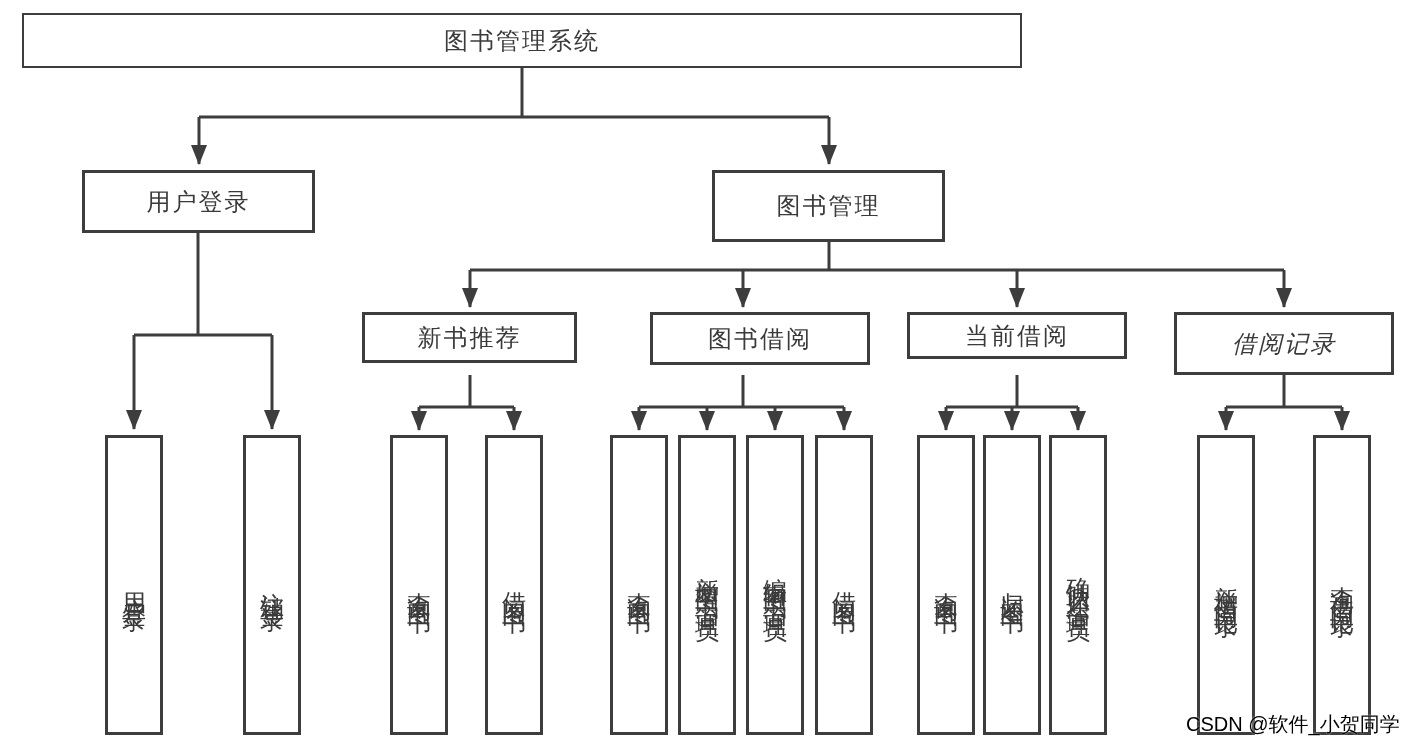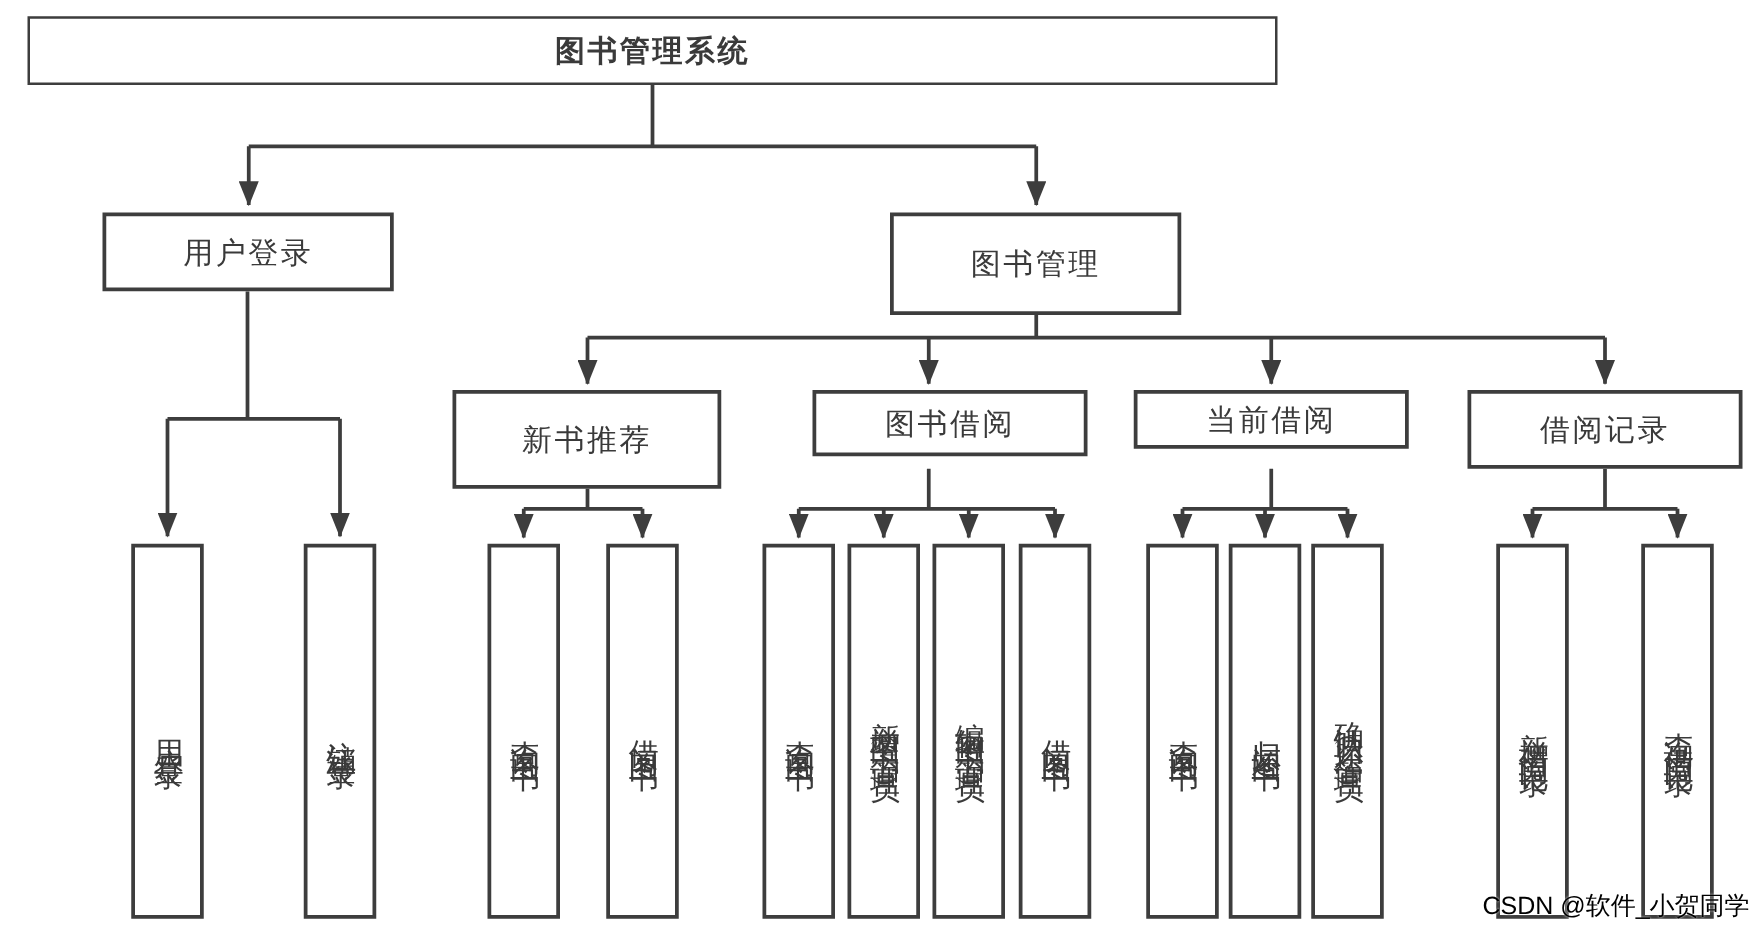--- a/index.html
+++ b/index.html
@@ -93,41 +93,41 @@
     </g>
     <g>
       <line x1="1284" y1="375" x2="1284" y2="407"></line>
       <line x1="1226" y1="407" x2="1342" y2="407"></line>
       <line x1="1226" y1="407" x2="1226" y2="430" marker-end="url(#ah)"></line>
       <line x1="1342" y1="407" x2="1342" y2="430" marker-end="url(#ah)"></line>
     </g>
   </g>
 </svg>
 
-<div class="node title" style="left:22px; top:13px; width:1000px; height:55px;font-weight:bold;">
+<div class="node title" style="left:22px; top:13px; width:1000px; height:55px;">
   <span class="lbl">图书管理系统</span>
 </div>
 
 <div class="node" style="left:82px; top:170px; width:233px; height:63px;">
   <span class="lbl">用户登录</span>
 </div>
-<div class="node" style="left:712px; top:170px; width:233px; height:82px;">
+<div class="node" style="left:712px; top:170px; width:233px; height:72px;">
   <span class="lbl">图书管理</span>
 </div>
 
-<div class="node" style="left:362px; top:312px; width:215px; height:79px;">
+<div class="node" style="left:362px; top:312px; width:215px; height:51px;">
   <span class="lbl">新书推荐</span>
 </div>
 <div class="node" style="left:650px; top:312px; width:220px; height:53px;">
   <span class="lbl">图书借阅</span>
 </div>
 <div class="node" style="left:907px; top:312px; width:220px; height:47px;">
   <span class="lbl">当前借阅</span>
 </div>
-<div class="node" style="left:1174px; top:312px; width:220px; height:63px;">
+<div class="node" style="left:1174px; top:312px; width:220px; height:63px;font-style:italic;">
   <span class="lbl">借阅记录</span>
 </div>
 
 <div class="node v" style="left:105px; top:435px; width:58px; height:300px;">
   <span class="lbl">用户登录</span>
 </div>
 <div class="node v" style="left:243px; top:435px; width:58px; height:300px;">
   <span class="lbl">注销登录</span>
 </div>
 

